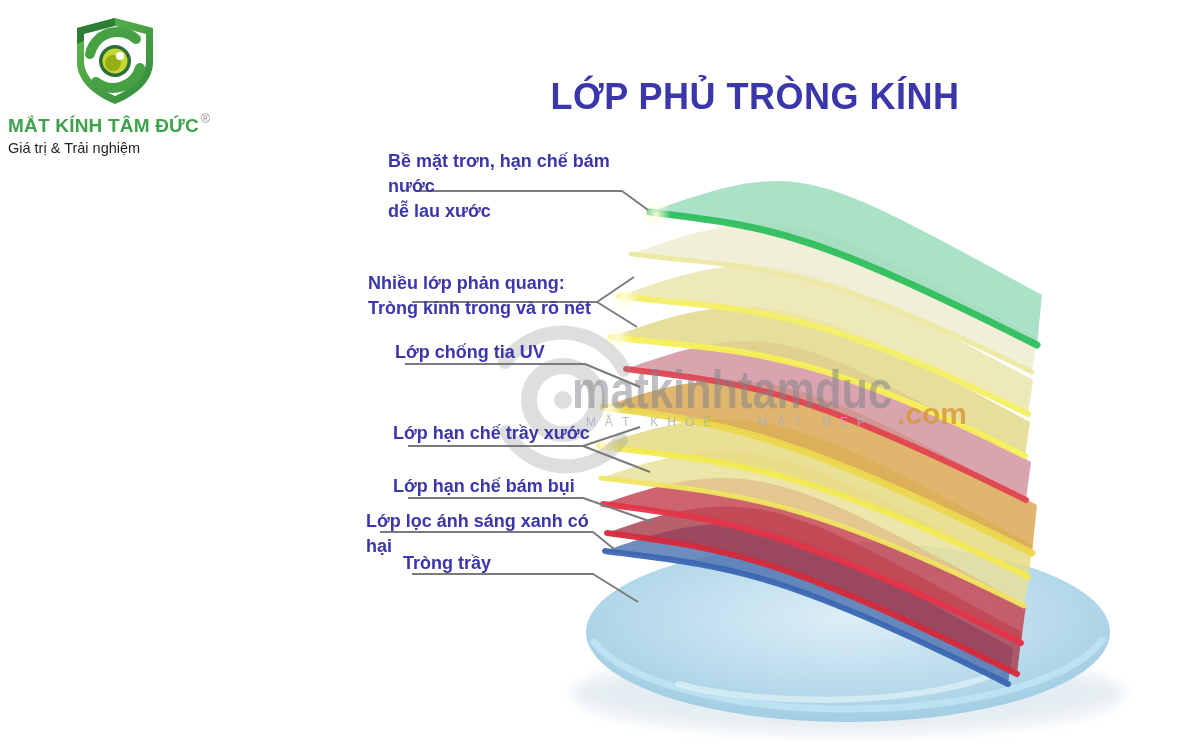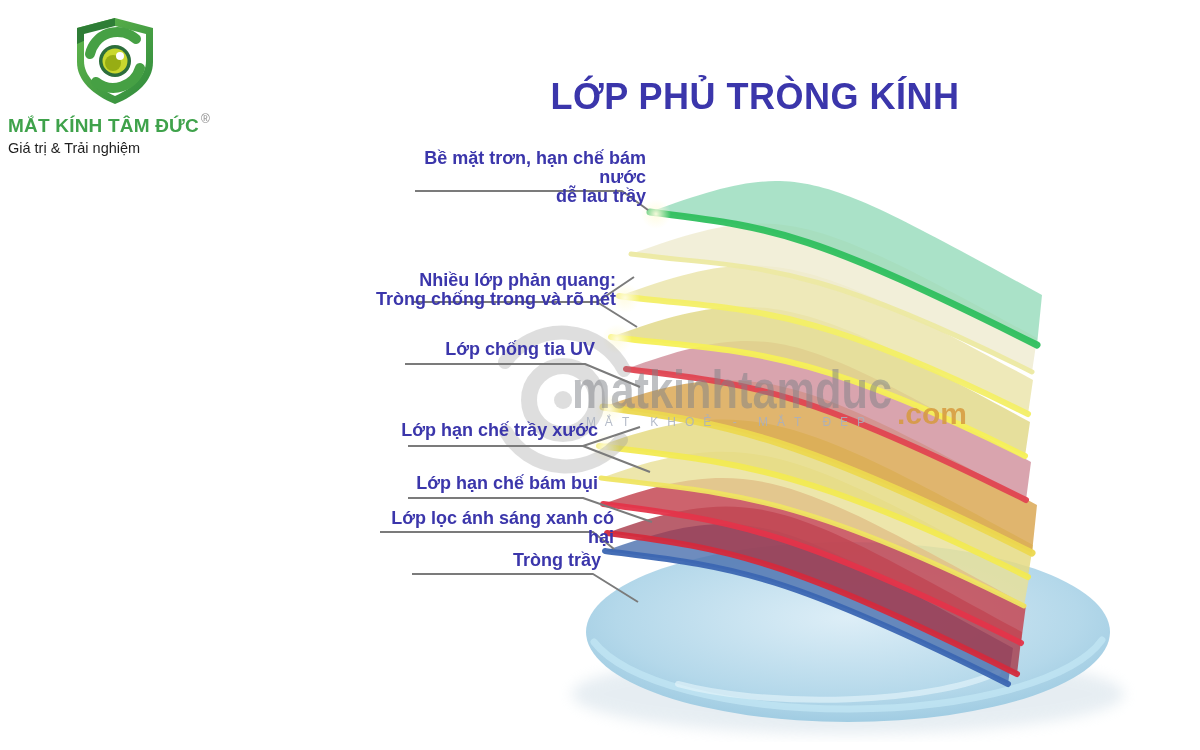--- a/index.html
+++ b/index.html
@@ -15,21 +15,21 @@
   .reg{font-size:12px;color:#8a8a8a;vertical-align:9px;margin-left:2px;font-weight:400;}
   .brand-tagline{font-size:14.5px;font-weight:400;color:#1f1f1f;margin-top:3px;}
   
   .diagram-title{
     position:absolute;left:460px;top:76px;width:590px;text-align:center;
     font-size:36px;font-weight:700;letter-spacing:.5px;color:var(--titlec,#3b36ab);
   }
   
   .lbl{
     position:absolute;color:var(--labelc,#3b36ab);font-weight:700;font-size:18px;
-    line-height:19px;text-align:right;
+    line-height:25px;text-align:left;
   }
   .lbl-smooth{left:388px;top:149px;width:258px;}
   .lbl-ar{left:368px;top:253px;width:248px;margin-top:18px;}
   .lbl-uv{left:395px;top:340px;width:200px;}
   .lbl-scratch{left:393px;top:421px;width:205px;}
   .lbl-dust{left:393px;top:474px;width:205px;}
   .lbl-bluelight{left:366px;top:509px;width:248px;}
   .lbl-lens{left:403px;top:551px;width:198px;}
 </style>
 </head>
@@ -139,25 +139,25 @@
     <div>
       <span class="brand-name">MẮT KÍNH TÂM ĐỨC</span><span class="reg">®</span>
     </div>
     <div class="brand-tagline">Giá trị &amp; Trải nghiệm</div>
   </div>
 
   <div class="diagram-title">LỚP PHỦ TRÒNG KÍNH</div>
 
   <div class="lbl lbl-smooth">
     <span>Bề mặt trơn, hạn chế bám nước</span><br>
-    <span>dễ lau trầy</span>
+    <span>dễ lau xước</span>
   </div>
   <div class="lbl lbl-ar">
     <span>Nhiều lớp phản quang:</span><br>
-    <span>Tròng chống trong và rõ nét</span>
+    <span>Tròng kính trong và rõ nét</span>
   </div>
   <div class="lbl lbl-uv">
     <span>Lớp chống tia UV</span>
   </div>
   <div class="lbl lbl-scratch">
     <span>Lớp hạn chế trầy xước</span>
   </div>
   <div class="lbl lbl-bluelight">
     <span>Lớp lọc ánh sáng xanh có hại</span>
   </div>

